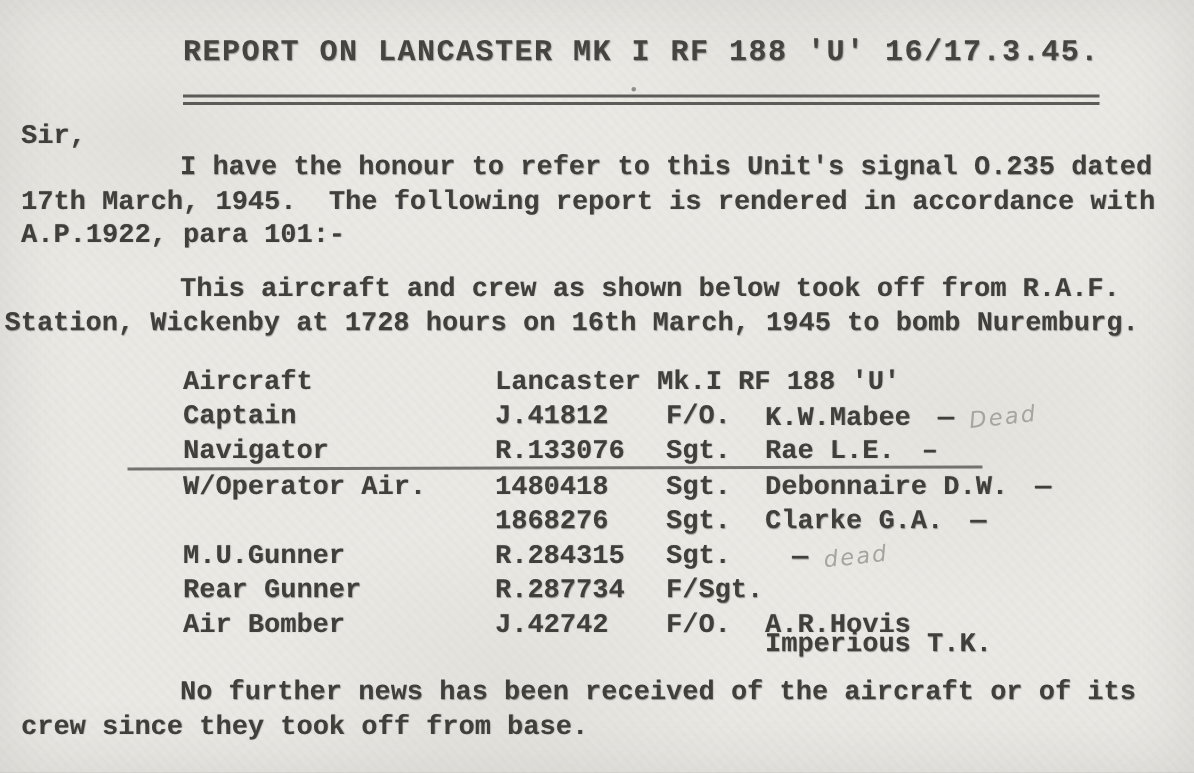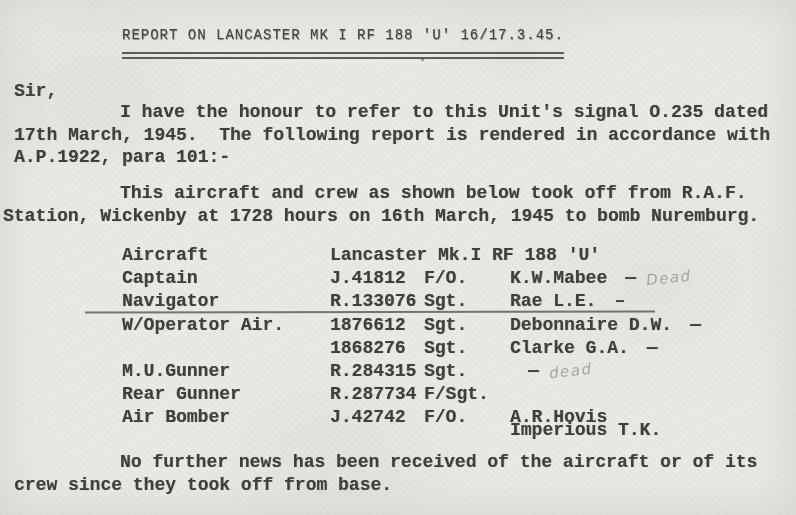--- a/index.html
+++ b/index.html
@@ -27,32 +27,32 @@
     color:#413f3c;
     text-shadow:0.4px 0.4px 0.7px rgba(45,44,42,.45);
   }
   .title{
     position:absolute;left:122px;top:24px;display:inline-block;
     border-bottom:2px solid rgba(62,61,58,.82);
     padding-bottom:3px;
   }
   .title .ttext{
     display:inline-block;white-space:pre;
-    font-size:14px;line-height:23px;font-weight:normal;letter-spacing:1px;
+    font-size:20px;line-height:23px;font-weight:bold;letter-spacing:1px;
     color:#454440;
     text-shadow:0.5px 0.5px 0.8px rgba(40,39,37,.5);
     border-bottom:2px solid rgba(62,61,58,.82);
-    padding-bottom:5px;
+    padding-bottom:16px;
   }
   .crew-table{position:absolute;left:122px;top:244px;width:660px;}
   .crew-row{position:relative;height:23.2px;}
   .crew-row span{white-space:pre;}
   .c-role{position:absolute;left:0;}
   .c-number{position:absolute;left:208px;}
-  .c-rank{position:absolute;left:302px;text-align:center;}
+  .c-rank{position:absolute;left:322px;text-align:center;}
   .c-namewrap{position:absolute;left:388px;display:flex;align-items:baseline;}
   .c-dash{margin-left:18px;}
   .pencil{
     margin-left:10px;
     font-family:"DejaVu Sans",sans-serif;
     font-style:italic;font-weight:400;
     font-size:15px;letter-spacing:1.5px;
     color:#a6a5a0;text-shadow:none;
     transform:rotate(-6deg);
   }
@@ -108,21 +108,21 @@
       <span class="ink c-number" style="position:absolute;">R.133076</span>
       <span class="ink c-rank" style="position:absolute;">Sgt.</span>
       <span class="ink c-namewrap" style="position:absolute;">
         <span>Rae L.E.</span>
         <span class="c-dash">–</span>
         
       </span>
     </div>
       <div class="crew-row">
       <span class="ink c-role" style="position:absolute;">W/Operator Air.</span>
-      <span class="ink c-number" style="position:absolute;">1876612</span>
+      <span class="ink c-number" style="position:absolute;">1480418</span>
       <span class="ink c-rank" style="position:absolute;">Sgt.</span>
       <span class="ink c-namewrap" style="position:absolute;">
         <span>Debonnaire D.W.</span>
         <span class="c-dash">—</span>
         
       </span>
     </div>
       <div class="crew-row">
       <span class="ink c-number" style="position:absolute;">1868276</span>
       <span class="ink c-rank" style="position:absolute;">Sgt.</span>

